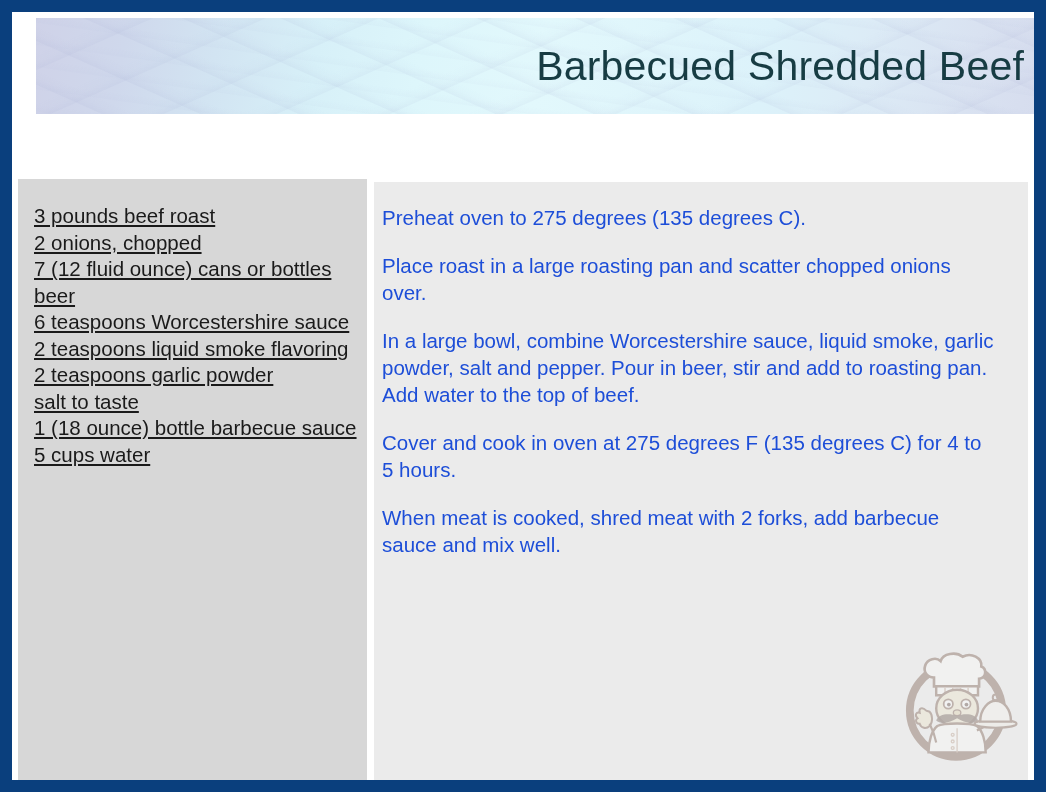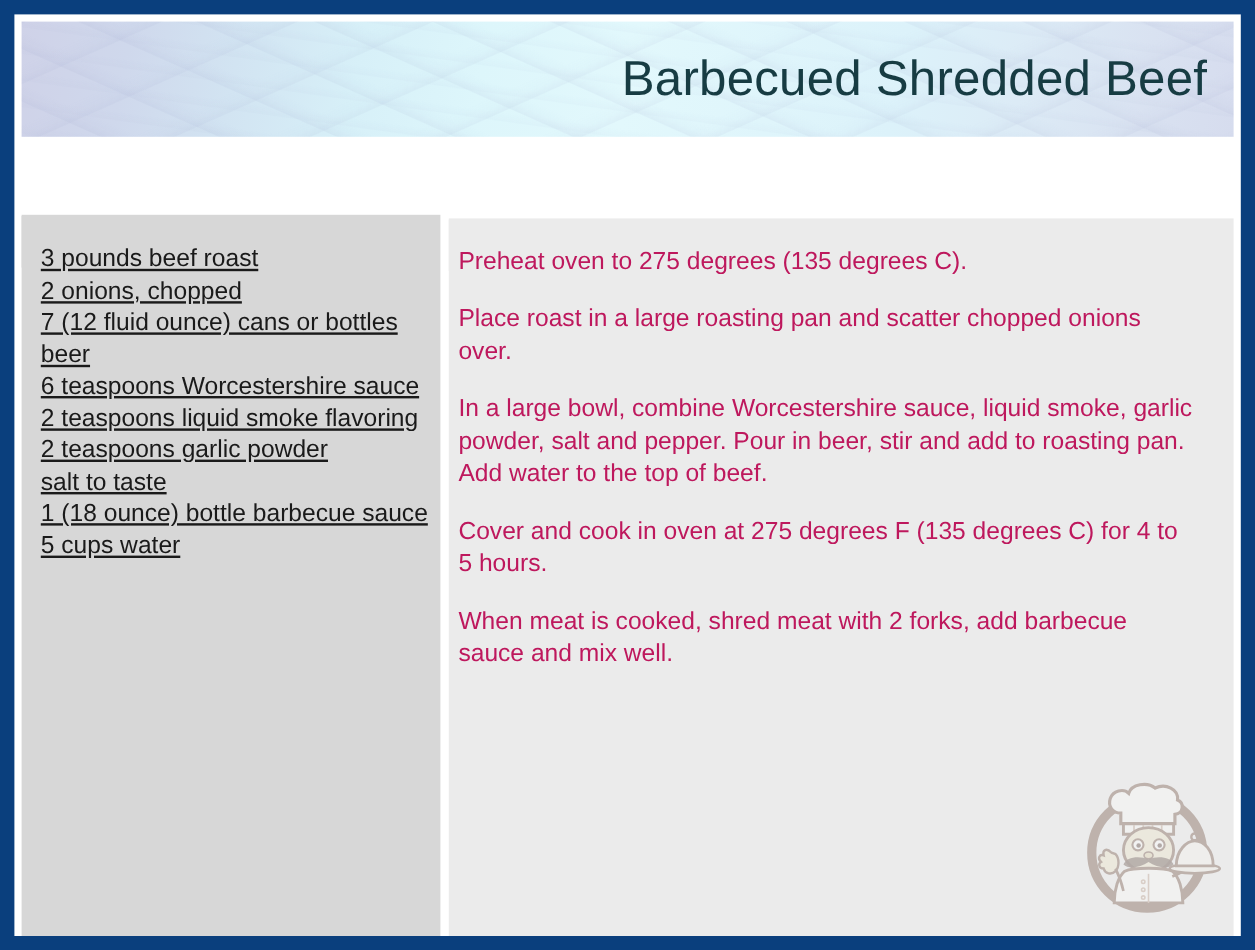--- a/index.html
+++ b/index.html
@@ -24,21 +24,21 @@
     position: relative;
     width: 1022px;
     height: 768px;
     background: #ffffff;
     overflow: hidden;
   }
 
   
   #title-banner {
     position: absolute;
-    left: 6px;
+    left: 24px;
     top: 6px;
     width: 1010px;
     height: 96px;
     overflow: hidden;
     background:
       linear-gradient(100deg,
         #cfd2e8 0%,
         #cfd8ec 9%,
         #d2e4f2 18%,
         #d7f0f8 28%,
@@ -142,21 +142,21 @@
     list-style: none;
   }
 
   
   #directions-body {
     position: relative;
     z-index: 3;
     padding: 22px 34px 0 8px;
     font-size: 20.5px;
     line-height: 27px;
-    color: #be185d;
+    color: #1d4ed8;
   }
   #directions-body p { margin-bottom: 21px; }
 
   
   #beef-photo {
     position: absolute;
     left: -32px;
     top: 198px;
     width: 400px;
     height: 400px;

